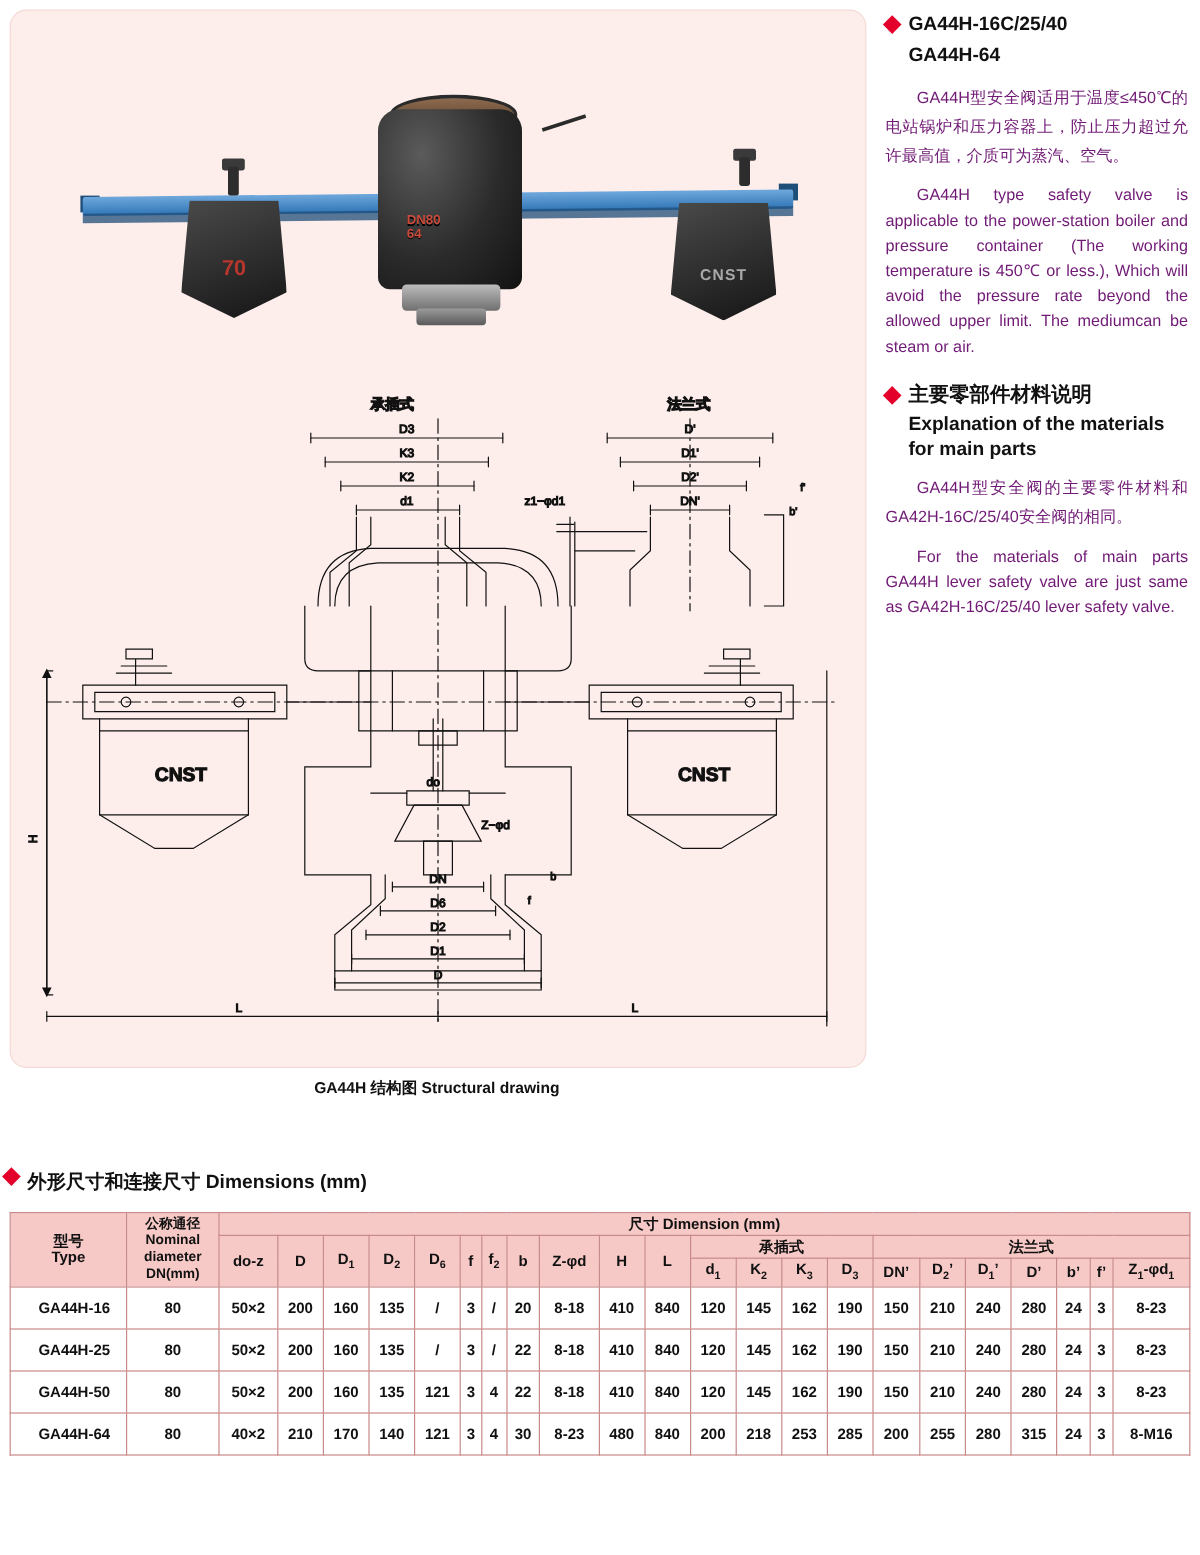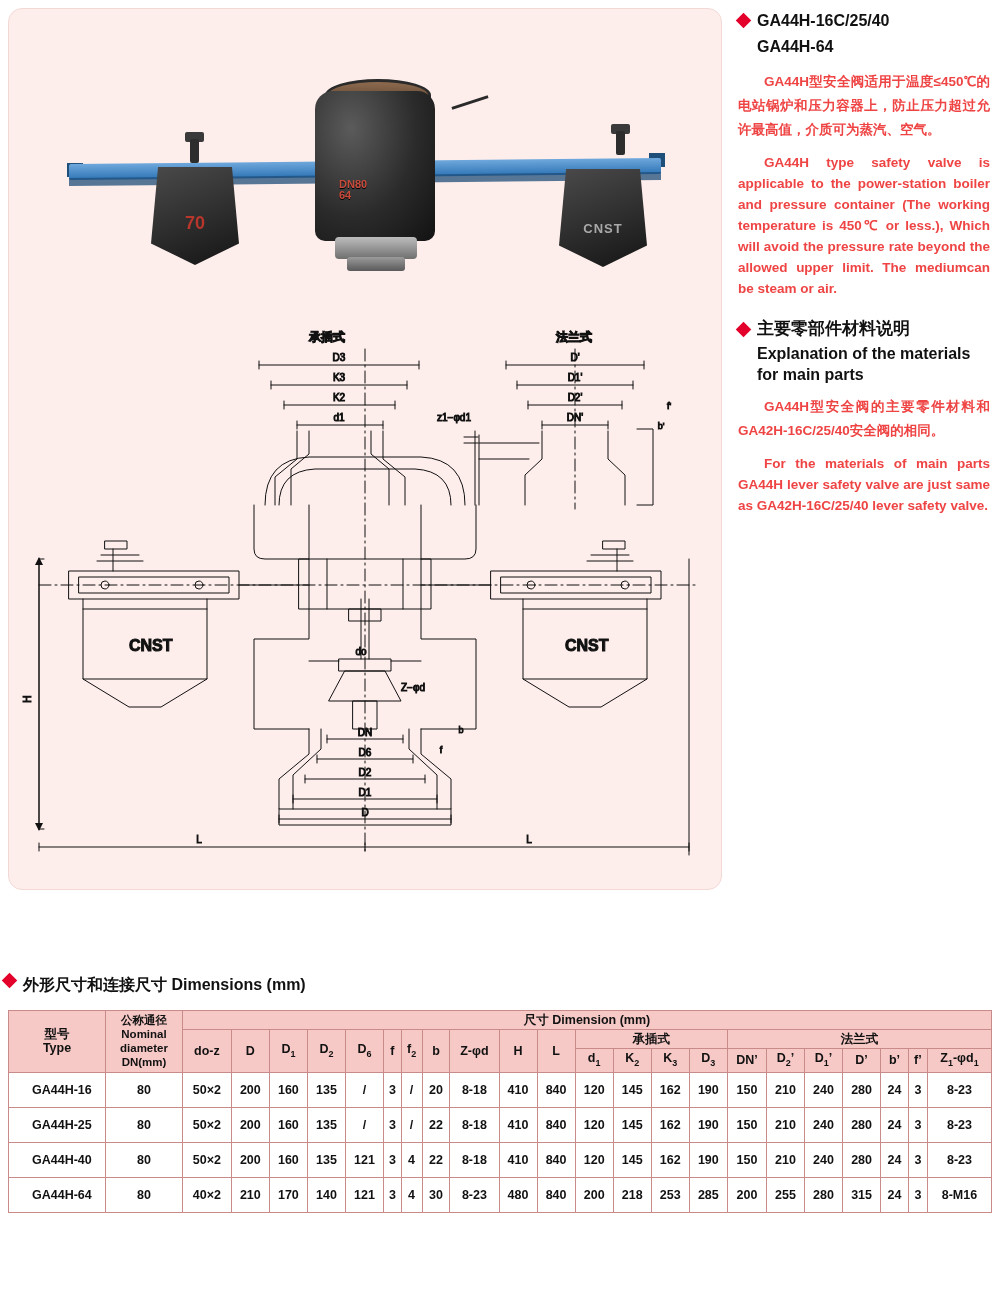--- a/index.html
+++ b/index.html
@@ -101,22 +101,22 @@
   }
   .head-row{display:flex;align-items:flex-start;gap:8px;}
   .diamond{
     width:11px;height:11px;background:#e3002b;transform:rotate(45deg);
     margin-top:7px;flex:0 0 auto;
   }
   .model-title{
     font-size:16px;font-weight:bold;color:#111;line-height:26px;
   }
   .para{
-    font-size:13.5px;line-height:21px;color:#ef4444;
-    text-align:justify;margin-top:10px;font-weight:bold;
+    font-size:13.5px;line-height:21px;color:#701a75;
+    text-align:justify;margin-top:10px;
   }
   .para.cn{font-size:13.5px;line-height:24px;text-indent:26px;}
   .para.en{text-indent:26px;}
   .sec-head{margin-top:18px;}
   .sec-title-cn{font-size:17px;font-weight:bold;color:#111;line-height:24px;}
   .sec-title-en{font-size:16px;font-weight:bold;color:#111;line-height:21px;margin-top:2px;}
 
   
   .table-head{
     position:absolute;left:4px;top:975px;display:flex;align-items:flex-start;gap:8px;
@@ -318,20 +318,21 @@
           <text x="190" y="534">L</text>
           <line x1="356" y1="538" x2="680" y2="538"></line>
             <path d="M680 534v8"></path>
           <text x="520" y="534">L</text>
           <line x1="680" y1="250" x2="680" y2="546"></line>
         </g>
       </g>
     </svg>
   </div>
 
+  <div class="fig-caption">GA44H 结构图 Structural drawing</div>
 
   <div class="right-col">
 
     <div class="head-row">
       <span class="diamond"></span>
       <div>
         <div class="model-title">GA44H-16C/25/40</div>
         <div class="model-title">GA44H-64</div>
       </div>
     </div>
@@ -446,21 +447,21 @@
           <td>190</td>
           <td>150</td>
           <td>210</td>
           <td>240</td>
           <td>280</td>
           <td>24</td>
           <td>3</td>
           <td>8-23</td>
         </tr>
         <tr>
-          <td class="type">GA44H-40</td>
+          <td class="type">GA44H-50</td>
           <td>80</td>
           <td>50×2</td>
           <td>200</td>
           <td>160</td>
           <td>135</td>
           <td>121</td>
           <td>3</td>
           <td>4</td>
           <td>22</td>
           <td>8-18</td>

